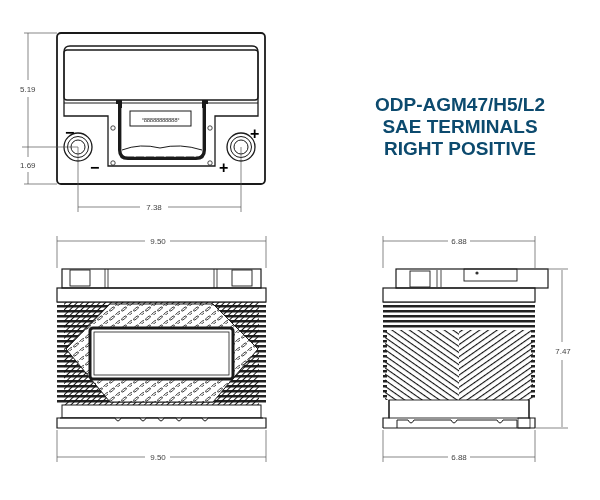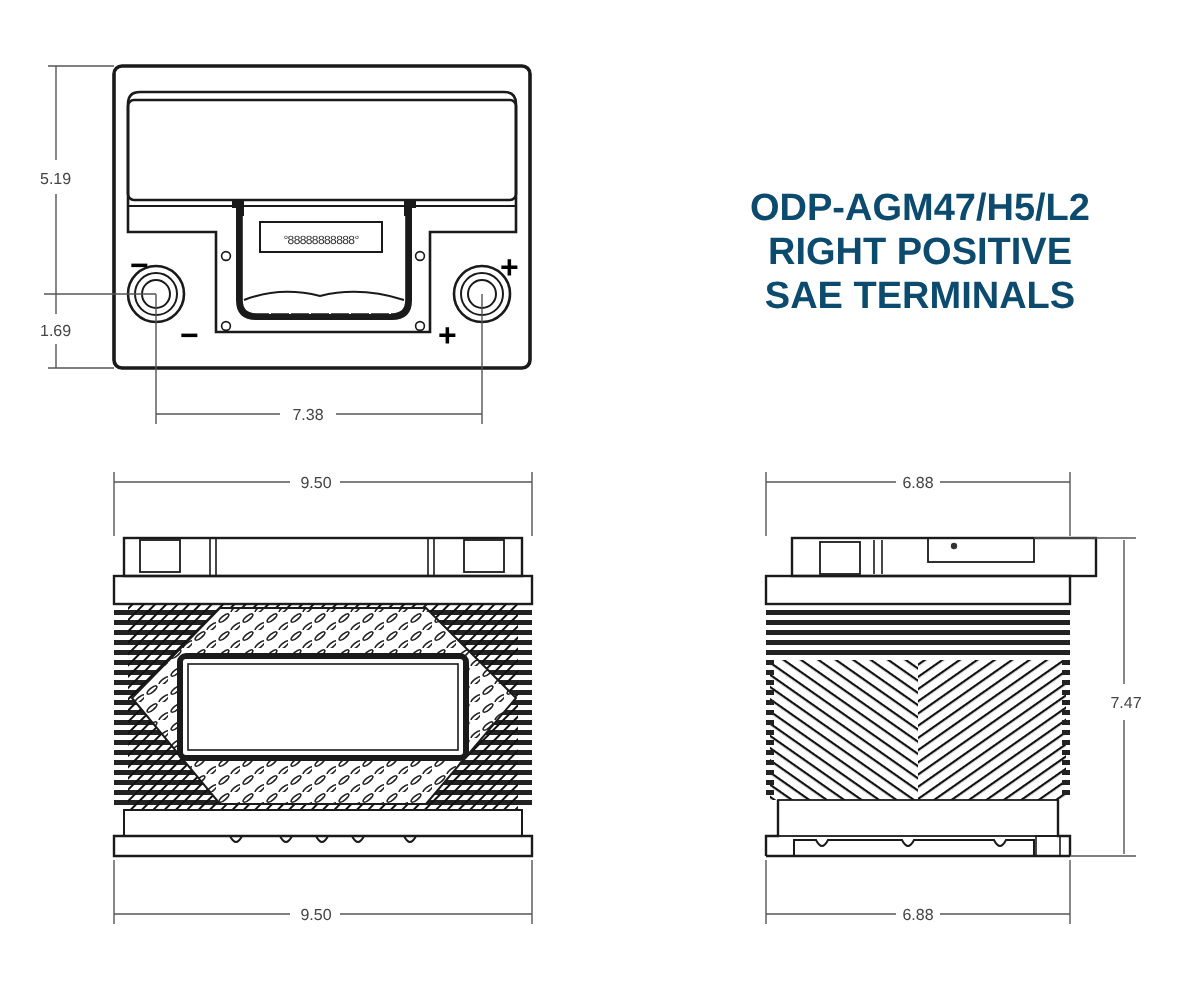--- a/index.html
+++ b/index.html
@@ -173,15 +173,15 @@
     <line x1="562" y1="270" x2="562" y2="342"></line>
     <line x1="562" y1="360" x2="562" y2="427"></line>
   </g>
   <text class="dimtxt" x="459" y="244" text-anchor="middle">6.88</text>
   <text class="dimtxt" x="459" y="460" text-anchor="middle">6.88</text>
   <text class="dimtxt" x="563" y="354" text-anchor="middle">7.47</text>
 </svg>
 
 <div class="title">
   <div>ODP-AGM47/H5/L2</div>
+  <div>SAE TERMINALS</div>
   <div>RIGHT POSITIVE</div>
-  <div>SAE TERMINALS</div>
 </div>
 
 </body></html>

